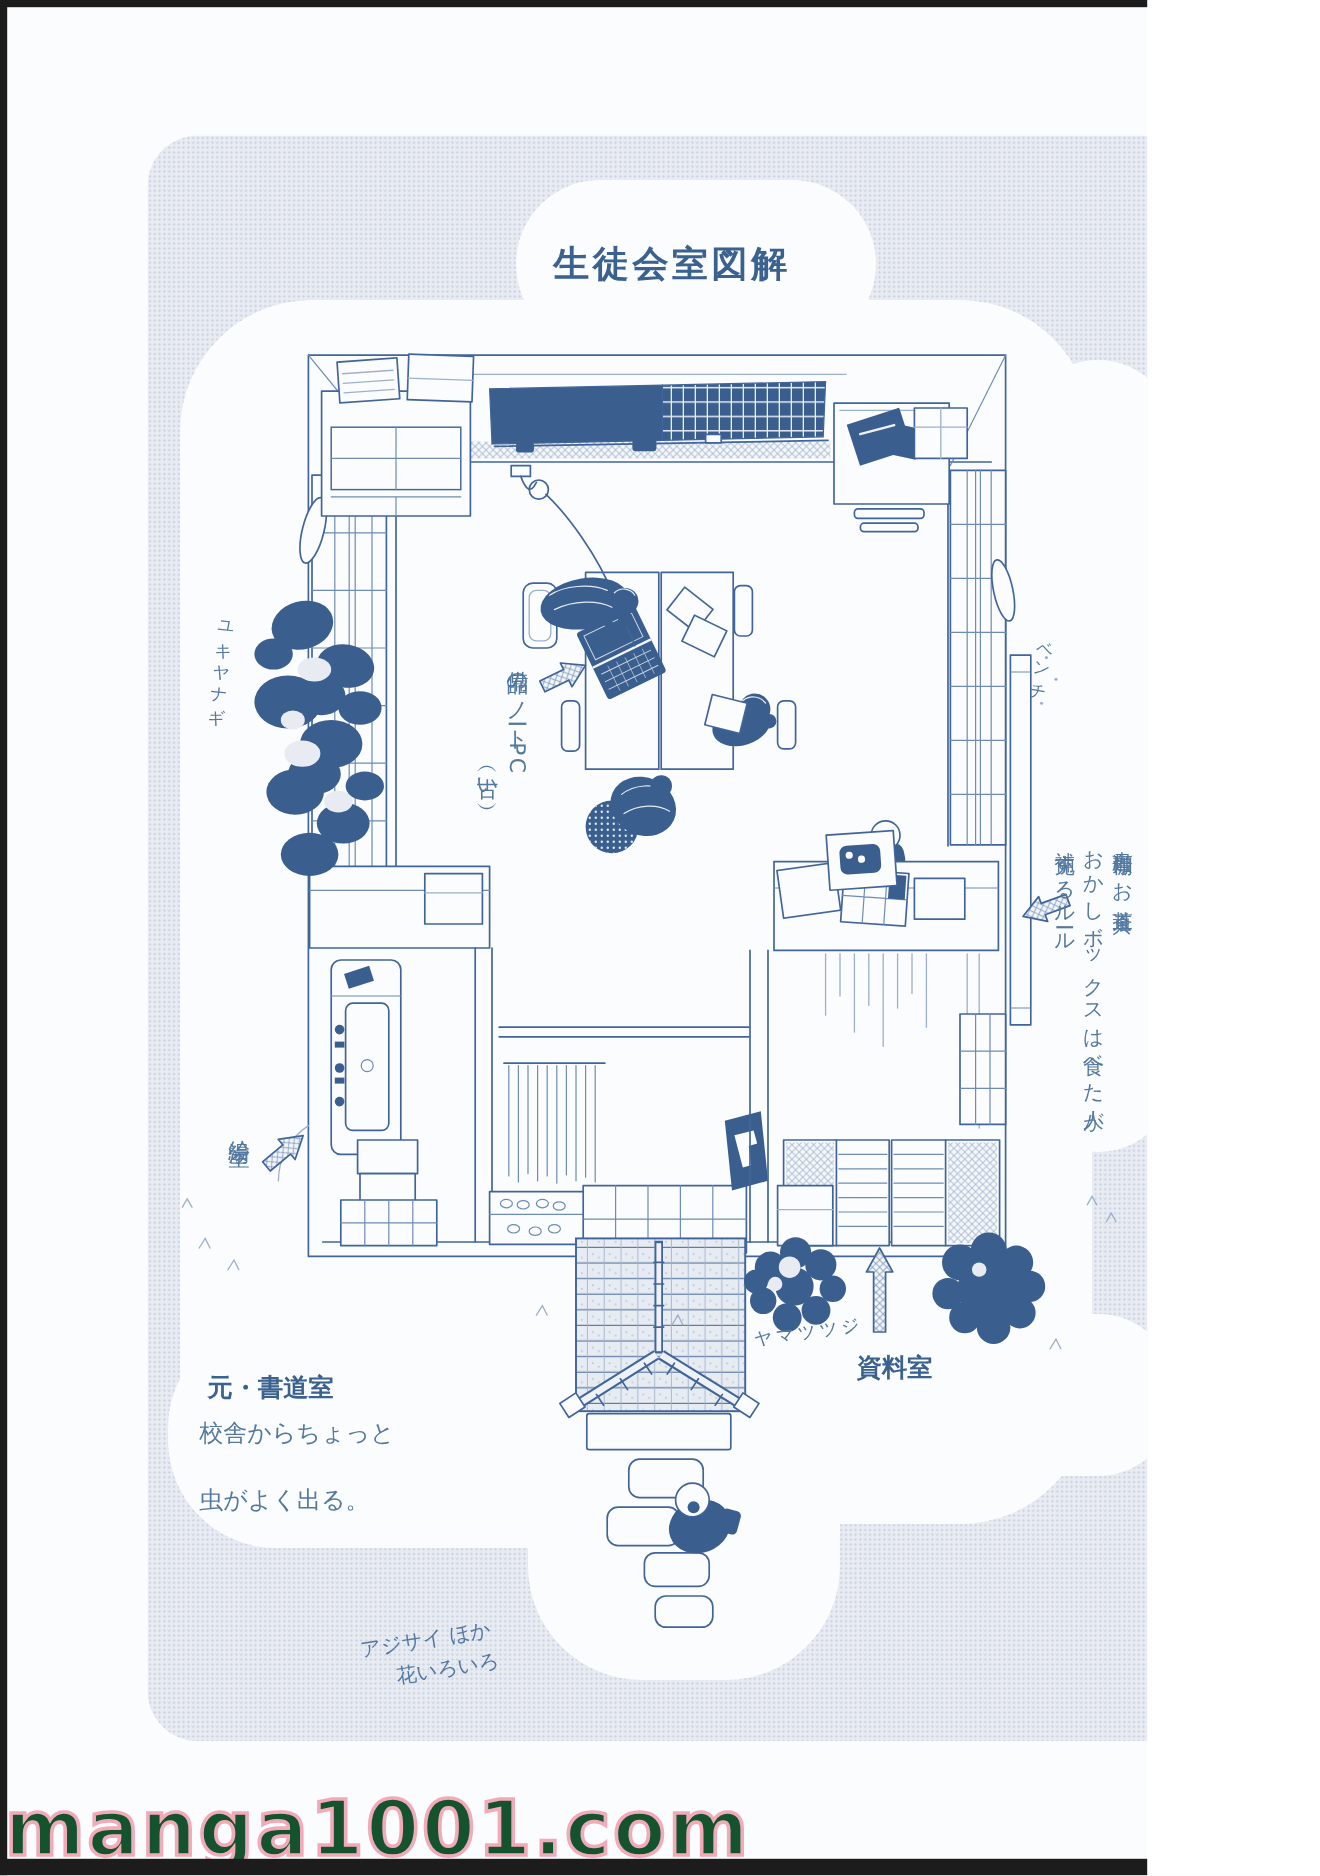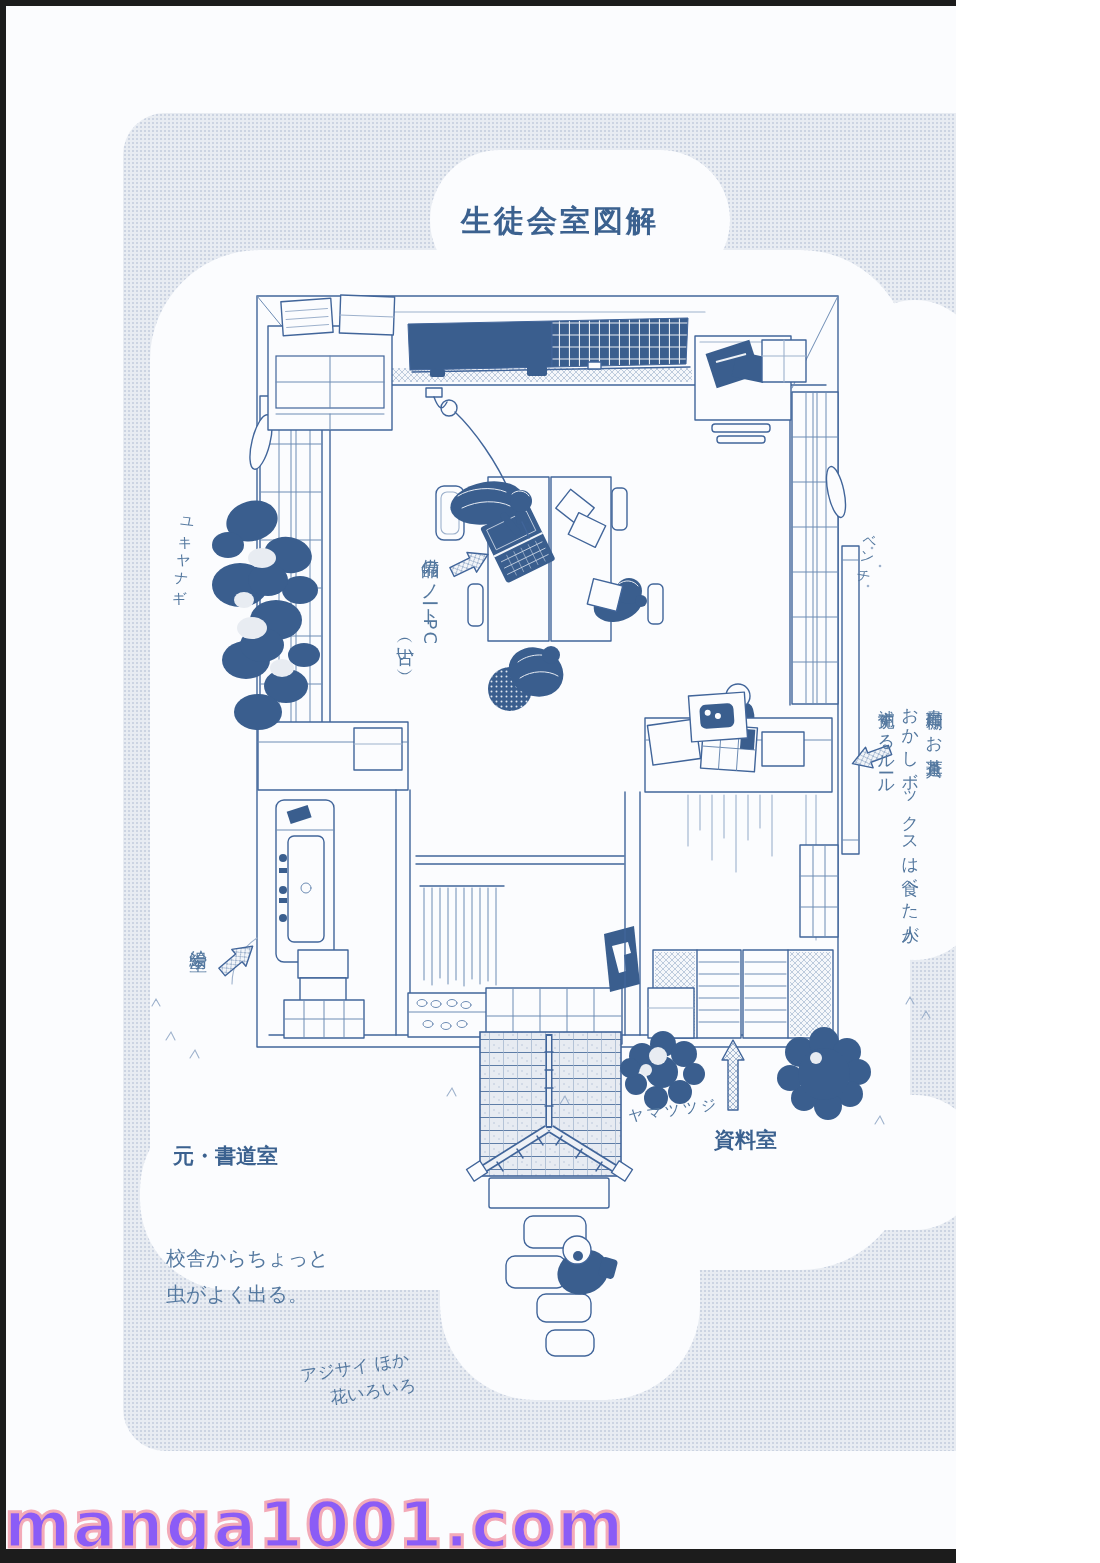--- a/index.html
+++ b/index.html
@@ -11,21 +11,21 @@
          background-image:radial-gradient(var(--halftone-dot) 0.9px, transparent 1.1px);
          background-size:4px 4px;}
   .blob{position:absolute;background:var(--paper);}
   .lbl{position:absolute;color:var(--text);white-space:pre;line-height:1.4;}
   .v{writing-mode:vertical-rl;text-orientation:mixed;letter-spacing:2px;}
   .title{font-size:30px;font-weight:bold;color:var(--title);letter-spacing:3px;}
   .h{font-size:21px;font-weight:bold;color:var(--title);}
   .b{font-size:20px;color:var(--text);}
   .hand{color:var(--text);}
   .watermark{position:absolute;left:4px;top:1488px;font-size:64px;font-weight:800;letter-spacing:2px;
-             color:#8b5cf6;-webkit-text-stroke:3px var(--watermark-pink);}
+             color:#14532d;-webkit-text-stroke:3px var(--watermark-pink);}
   svg{position:absolute;left:0;top:0;}
   .ln{fill:none;stroke:var(--ink);stroke-width:1.4;stroke-linecap:round;stroke-linejoin:round;}
   .thin{fill:none;stroke:var(--ink-mid);stroke-width:1;stroke-linecap:round;}
   .lite{fill:none;stroke:var(--ink-light);stroke-width:1.1;stroke-linecap:round;}
   .wfill{fill:var(--paper);stroke:var(--ink);stroke-width:1.4;stroke-linejoin:round;}
   .dark{fill:var(--ink-dark);stroke:none;}
   .streak{fill:none;stroke:#e6ebf3;stroke-width:1;stroke-linecap:round;}
   .arrow{fill:url(#hatch);stroke:var(--ink);stroke-width:1.4;stroke-linejoin:round;}
 </style>
 </head>
@@ -379,22 +379,22 @@
 
   <div class="lbl v" style="left:922px;top:696px;font-size:17px;">書類棚にお茶道具</div>
   <div class="lbl v" style="left:898px;top:696px;font-size:17px;">おかしボックスは食べた人が</div>
   <div class="lbl v" style="left:874px;top:696px;font-size:17px;">補充するルール</div>
 
   <div class="lbl v" style="left:186px;top:936px;font-size:18px;">給湯室</div>
 
   <div class="lbl hand" style="left:628px;top:1100px;font-size:15px;transform:rotate(-8deg);letter-spacing:3px;">ヤマツツジ</div>
 
   <div class="lbl h" style="left:173px;top:1142px;">元・書道室</div>
-  <div class="lbl b" style="left:166px;top:1244px;">校舎からちょっと</div>
-  <div class="lbl b" style="left:166px;top:1280px;text-align:center;">虫がよく出る。</div>
+  <div class="lbl b" style="left:166px;top:1180px;">校舎からちょっと</div>
+  <div class="lbl b" style="left:166px;top:1236px;text-align:center;">虫がよく出る。</div>
 
   <div class="lbl h" style="left:714px;top:1126px;">資料室</div>
 
   <div class="lbl hand" style="left:300px;top:1356px;font-size:17px;transform:rotate(-9deg);">アジサイ ほか</div>
   <div class="lbl hand" style="left:330px;top:1380px;font-size:17px;transform:rotate(-9deg);">花いろいろ</div>
 
   <div class="watermark">manga1001.com</div>
 
   <div class="bar" style="left:0;top:0;width:1100px;height:6px;"></div>
   <div class="bar" style="left:0;top:0;width:6px;height:1563px;"></div>

